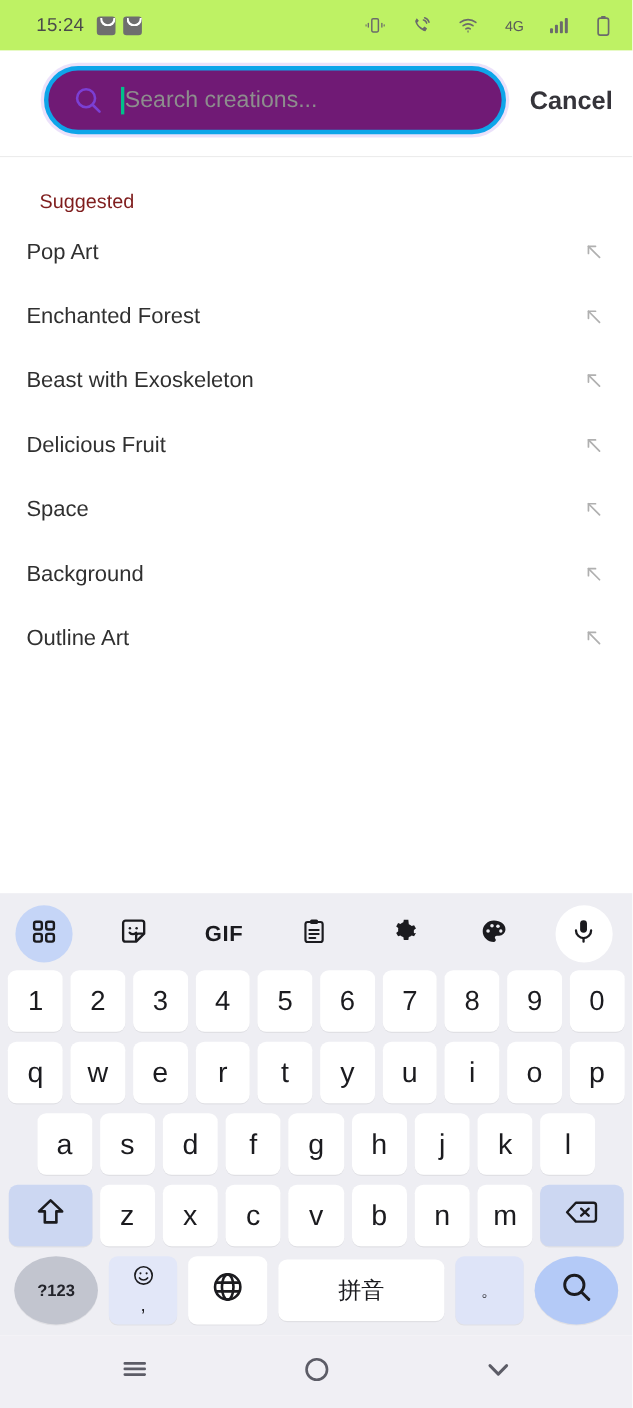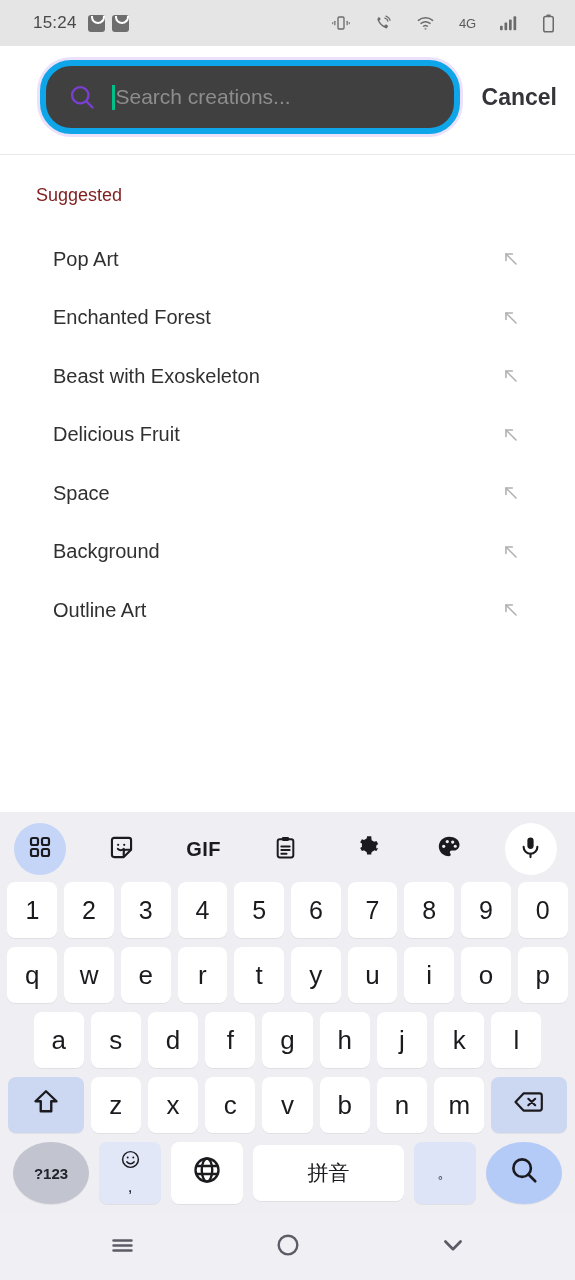--- a/index.html
+++ b/index.html
@@ -9,21 +9,21 @@
     font-family:"Liberation Sans", sans-serif;
     overflow:hidden;
   }
   #app { position:relative; width:575px; height:1280px; background:#fff; display:flex; flex-direction:column; }
 
   
   .statusbar {
     height:46px; flex:0 0 46px;
     display:flex; align-items:center;
     padding:0 20px 0 33px;
-    background:#e5e5e5;
+    background:#bef264;
   }
   .sb-time { font-size:17px; color:#4a4a4a; letter-spacing:.2px; font-weight:400; }
   .sb-left-icons { display:flex; align-items:center; gap:7px; margin-left:11px; }
   .sb-appicon { width:17px; height:17px; background:#6e6e6e; border-radius:3px; position:relative; }
   .sb-appicon::after {
     content:""; position:absolute; left:3.5px; top:1.5px; width:10px; height:6px;
     border:2px solid #fff; border-top:none; border-radius:0 0 9px 9px;
   }
   .sb-right { margin-left:auto; display:flex; align-items:center; gap:24px; }
   .sb-right svg { display:block; }
@@ -31,25 +31,25 @@
 
   
   .searchbar-wrap {
     flex:0 0 auto;
     display:flex; align-items:center;
     padding:14px 18px 20px 40px;
     background:#fff;
     border-bottom:1px solid #e8e8e8;
   }
   .search-field {
-    flex:1 1 auto; height:74px;
+    flex:1 1 auto; height:62px;
     display:flex; align-items:center;
-    border:6px solid #0ea5e9;
+    border:4px solid #0ea5e9;
     border-radius:31px;
-    background:#404040;
+    background:#701a75;
     box-shadow:0 0 0 3px rgba(139,79,224,.17);
     padding:0 18px 0 22px;
     max-width:427px;
   }
   .search-icon { flex:0 0 auto; display:flex; }
   .search-caret {
     width:2.5px; height:25px; background:#00C08A;
     margin-left:16px; flex:0 0 auto;
   }
   .search-placeholder {
@@ -61,22 +61,22 @@
     font-size:23px; font-weight:600; color:#35343a;
     white-space:nowrap; cursor:pointer;
   }
 
   
   .suggestions { flex:1 1 auto; background:#fff; padding-top:30px; overflow:hidden; }
   .sugg-header {
     font-size:18px; color:#7f1d1d; padding:0 36px 0 36px; margin-bottom:24px;
   }
   .sugg-item {
-    display:flex; align-items:center;
-    height:58.5px; padding:0 53px;
+    display:flex; align-items:flex-start;
+    height:58.5px; padding:0 24px;
     cursor:pointer;
   }
   .sugg-label { font-size:20px; color:#303030; }
   .sugg-arrow { margin-left:auto; display:flex; }
 
   
   .keyboard {
     flex:0 0 auto; background:#eeeef3;
     padding:6px 0 4px 0;
   }

